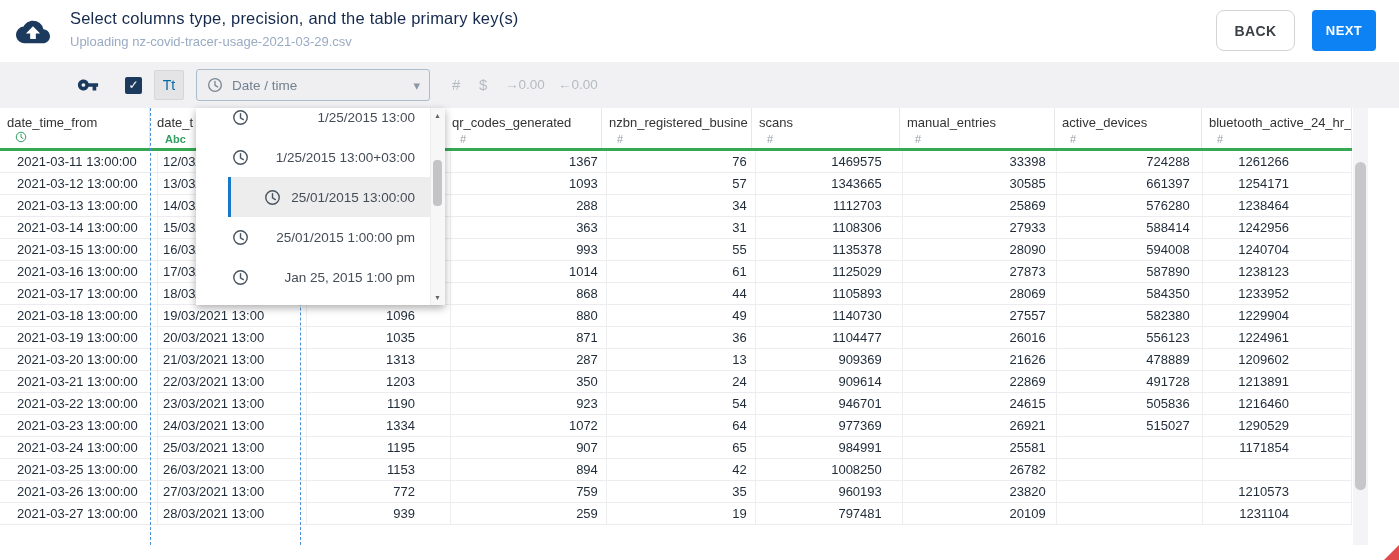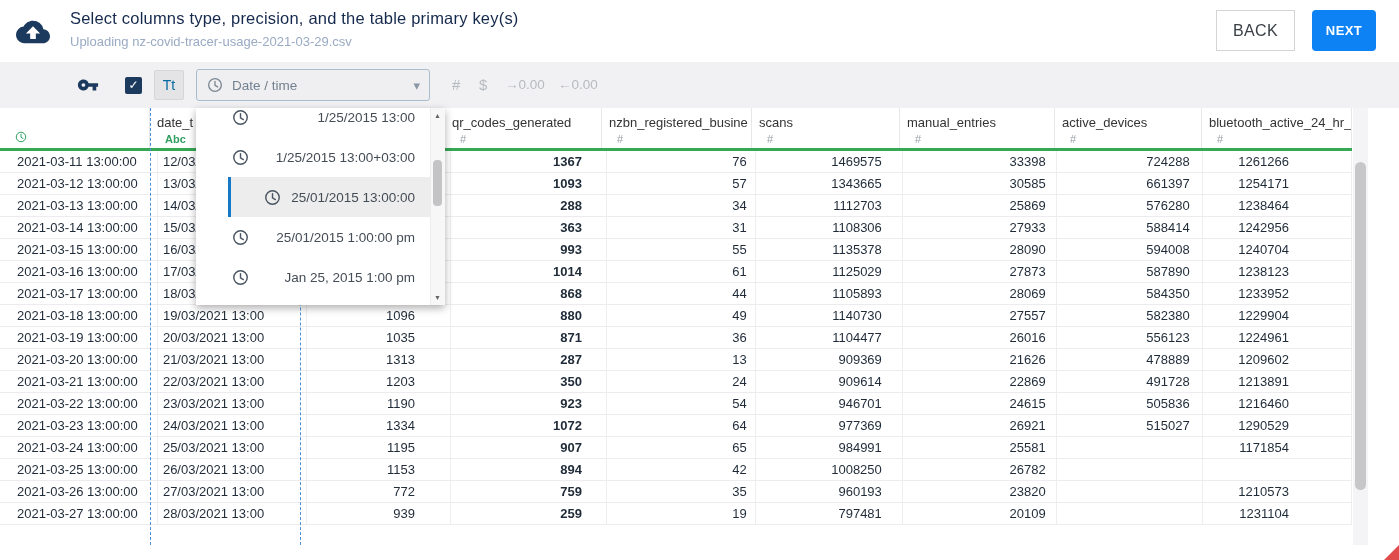--- a/index.html
+++ b/index.html
@@ -6,22 +6,22 @@
   body{width:1399px;height:560px;overflow:hidden;font-family:"Liberation Sans",sans-serif;}
   .app{position:relative;width:1399px;height:560px;background:#fff;overflow:hidden;}
 
   
   .topbar{position:absolute;top:0;left:0;width:100%;height:62px;background:#fff;}
   .cloud{position:absolute;left:16px;top:15px;width:34px;height:34px;}
   .titles{position:absolute;left:70px;top:9px;}
   .title{font-size:16.5px;font-weight:500;color:#15294d;letter-spacing:.2px;}
   .subtitle{font-size:13px;color:#99aac3;margin-top:6px;}
   .actions{position:absolute;top:10px;right:23px;display:flex;gap:17px;}
-  .btn-back{width:79px;height:41px;background:#fff;border:1px solid #d4d4d6;border-radius:0;
-    font-family:inherit;font-size:16px;font-weight:400;color:#3a4046;letter-spacing:.4px;cursor:pointer;}
+  .btn-back{width:79px;height:41px;background:#fff;border:1px solid #d4d4d6;border-radius:8px;
+    font-family:inherit;font-size:14px;font-weight:700;color:#3a4046;letter-spacing:.4px;cursor:pointer;}
   .btn-next{width:64px;height:41px;background:#0c82f5;border:none;border-radius:4px;
     font-family:inherit;font-size:13px;font-weight:700;color:#fff;letter-spacing:.4px;cursor:pointer;}
 
   
   .toolbar{position:absolute;top:62px;left:0;width:100%;height:46px;background:#f1f1f3;}
   .key{position:absolute;left:77px;top:12px;width:22px;height:22px;cursor:pointer;}
   .cb{position:absolute;left:125px;top:15px;width:17px;height:17px;background:#1c3a5e;border-radius:2px;
     color:#fff;font-size:12px;line-height:17px;text-align:center;cursor:pointer;}
   .tt{position:absolute;left:154px;top:8px;width:30px;height:30px;background:#e4e4e6;border:1px solid #d6d6d8;
     border-radius:2px;font-family:inherit;font-size:14px;color:#0369a1;cursor:pointer;padding:0;}
@@ -47,21 +47,21 @@
   .row{display:flex;height:22px;box-sizing:border-box;border-bottom:1px solid #ececee;background:#fff;}
   .cell{box-sizing:border-box;height:21px;line-height:21px;font-size:13px;color:#1f2b38;
     white-space:nowrap;overflow:hidden;border-right:1px solid #edeef0;}
   .al{text-align:left;}
   .ar{text-align:right;}
   .col-0{width:150px;}.col-1{width:150px;}.col-2{width:145px;}.col-3{width:157px;}.col-4{width:150px;}
   .col-5{width:148px;}.col-6{width:155px;}.col-7{width:147px;}.col-8{width:150px;}
   .cell.col-0{padding-left:8px;margin-left:9px;}
   .cell.col-1{padding-left:5px;}
   .cell.col-2{padding-right:35px;}
-  .cell.col-3{padding-right:24px;font-weight:bold;}
+  .cell.col-3{padding-right:8px;}
   .cell.col-4{padding-right:8px;}
   .cell.col-5{padding-right:20px;}
   .cell.col-6{padding-right:10px;}
   .cell.col-7{padding-right:12px;}
   .cell.col-8{padding-right:62px;}
 
   
   .dash{position:absolute;top:108px;height:437px;width:0;border-left:1px dashed #4a90d9;z-index:5;}
   .dash1{left:150px;}
   .dash2{left:300px;}
@@ -128,20 +128,21 @@
       <span class="sel-caret">▾</span>
     </div>
     <span class="ticon hash">#</span>
     <span class="ticon dollar">$</span>
     <span class="ticon inc">→0.00</span>
     <span class="ticon dec">←0.00</span>
   </div>
 
   <div class="thead">
       <div class="th col-0">
+        <div class="cname">date_time_from</div>
         <div class="tind"><svg width="12" height="12" viewBox="0 0 24 24">
             <circle cx="12" cy="12" r="9.5" fill="none" stroke="#2f9e5f" stroke-width="2"></circle>
             <path d="M12 6.5v6l4 2.4" fill="none" stroke="#2f9e5f" stroke-width="2" stroke-linecap="round"></path>
           </svg></div>
       </div>
       <div class="th col-1">
         <div class="cname">date_t</div>
         <div class="tind green">Abc</div>
       </div>
       <div class="th col-2">

